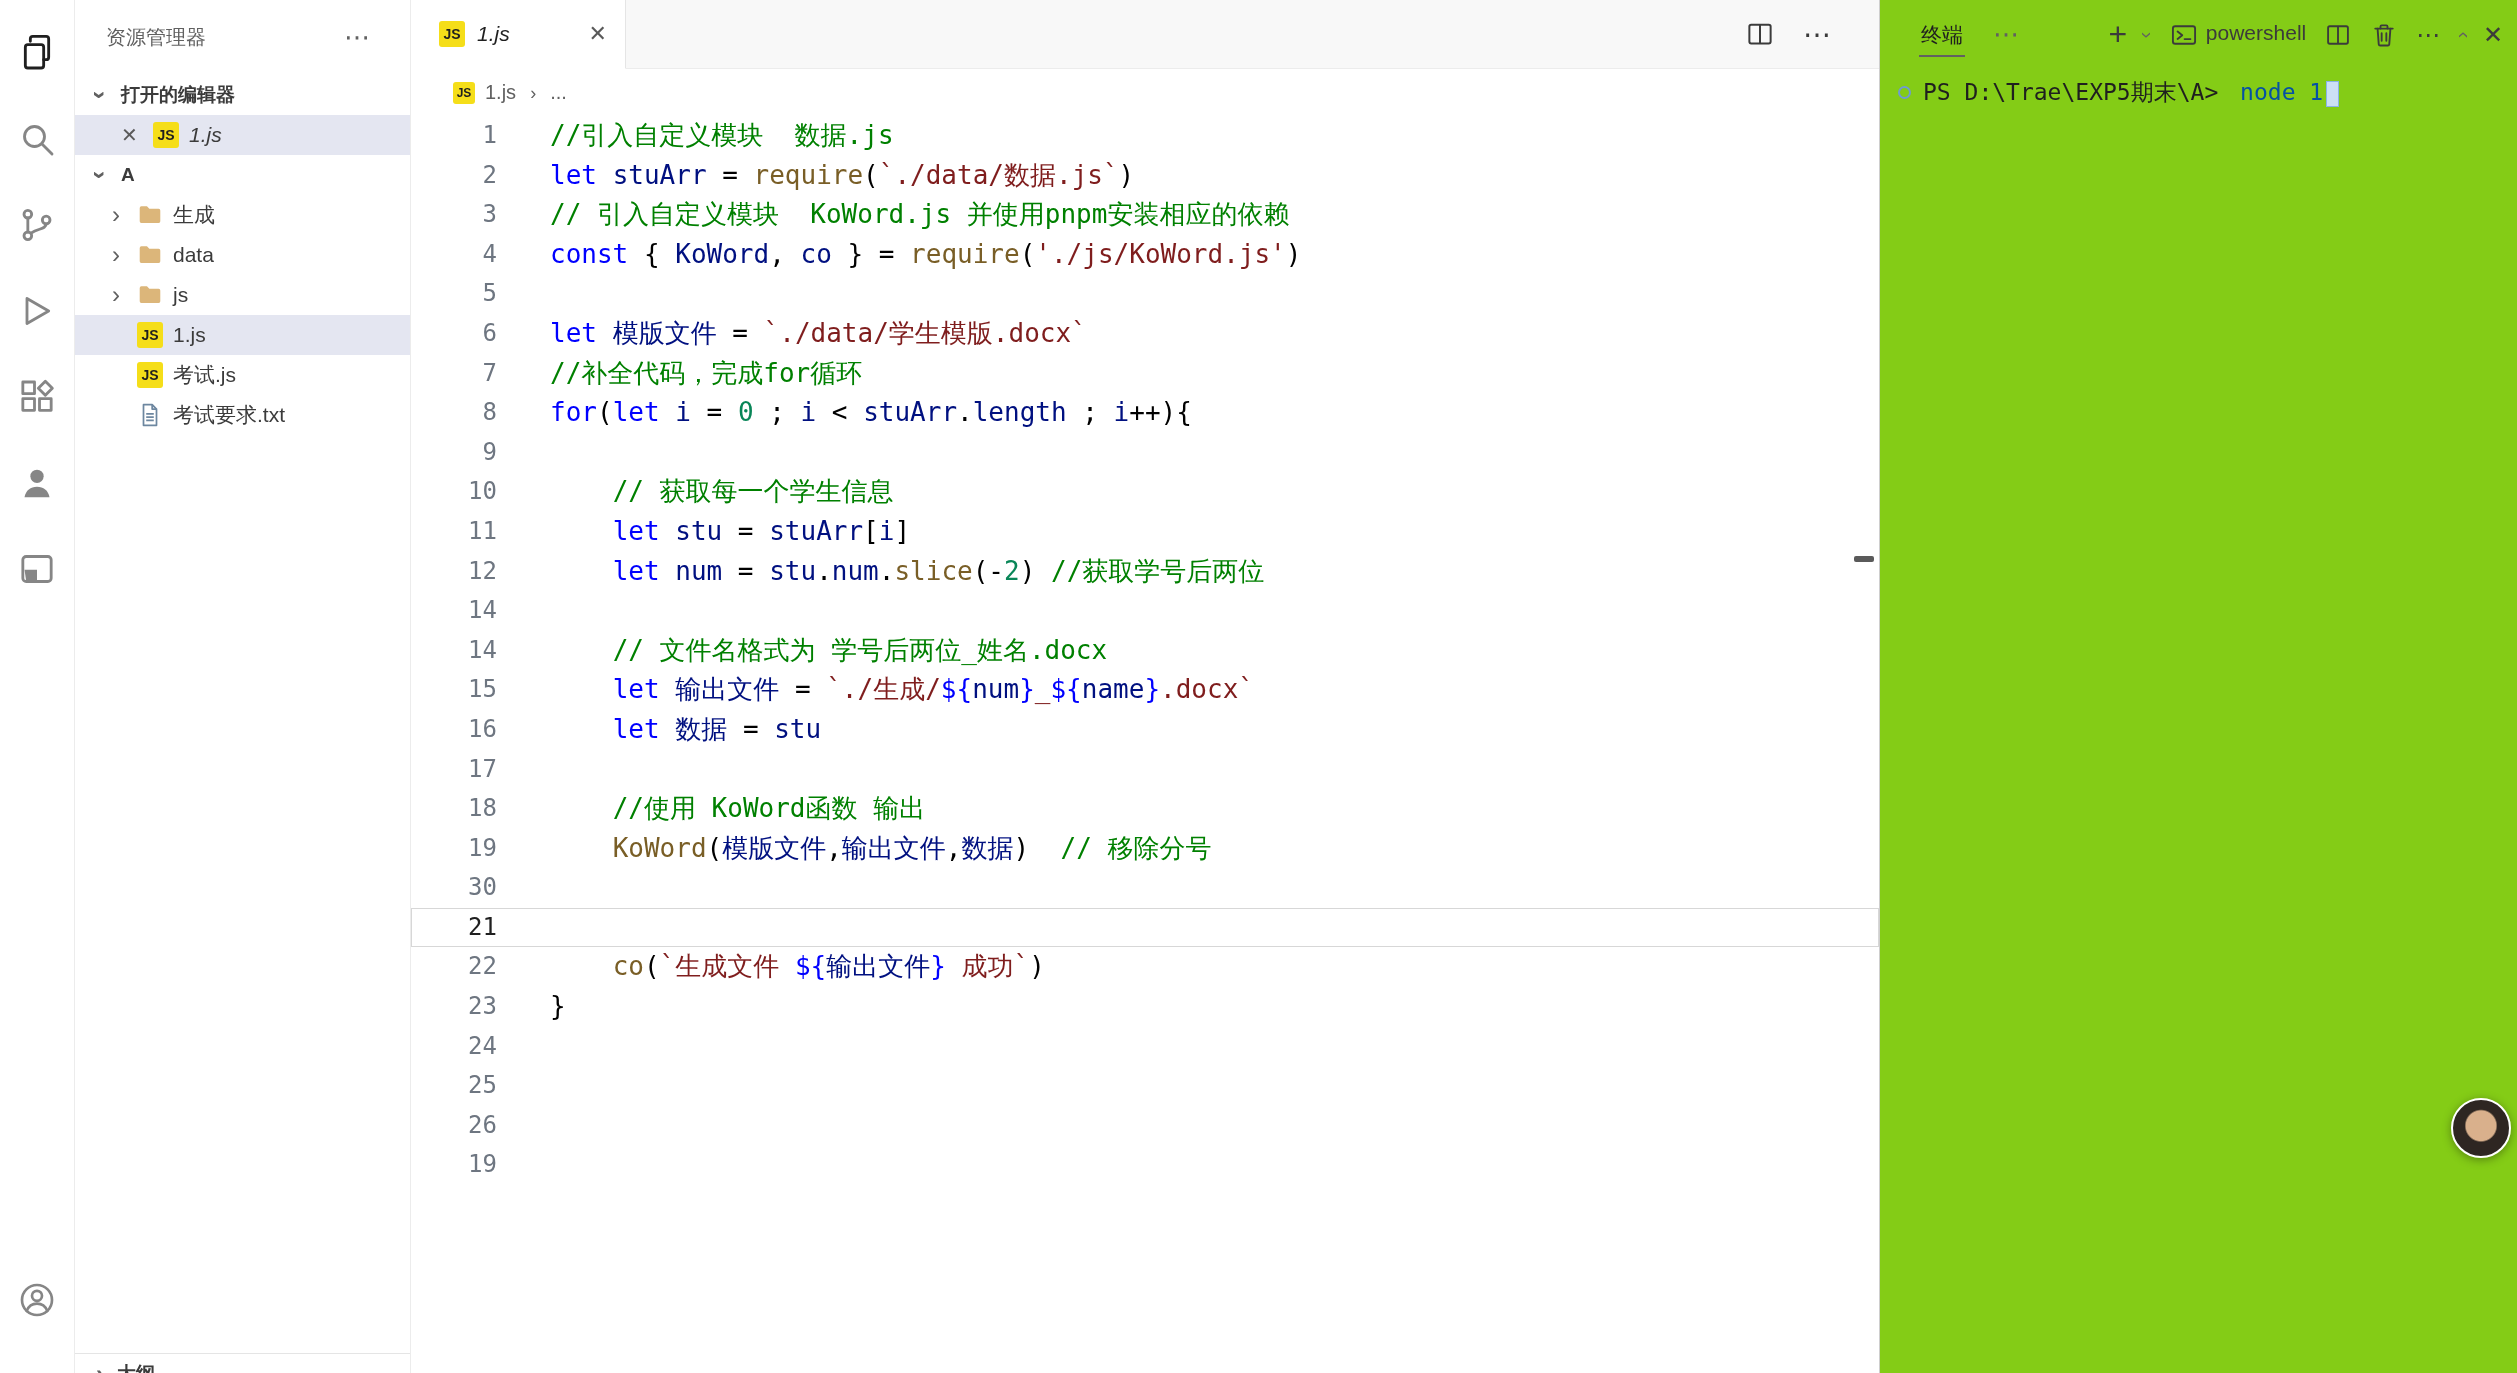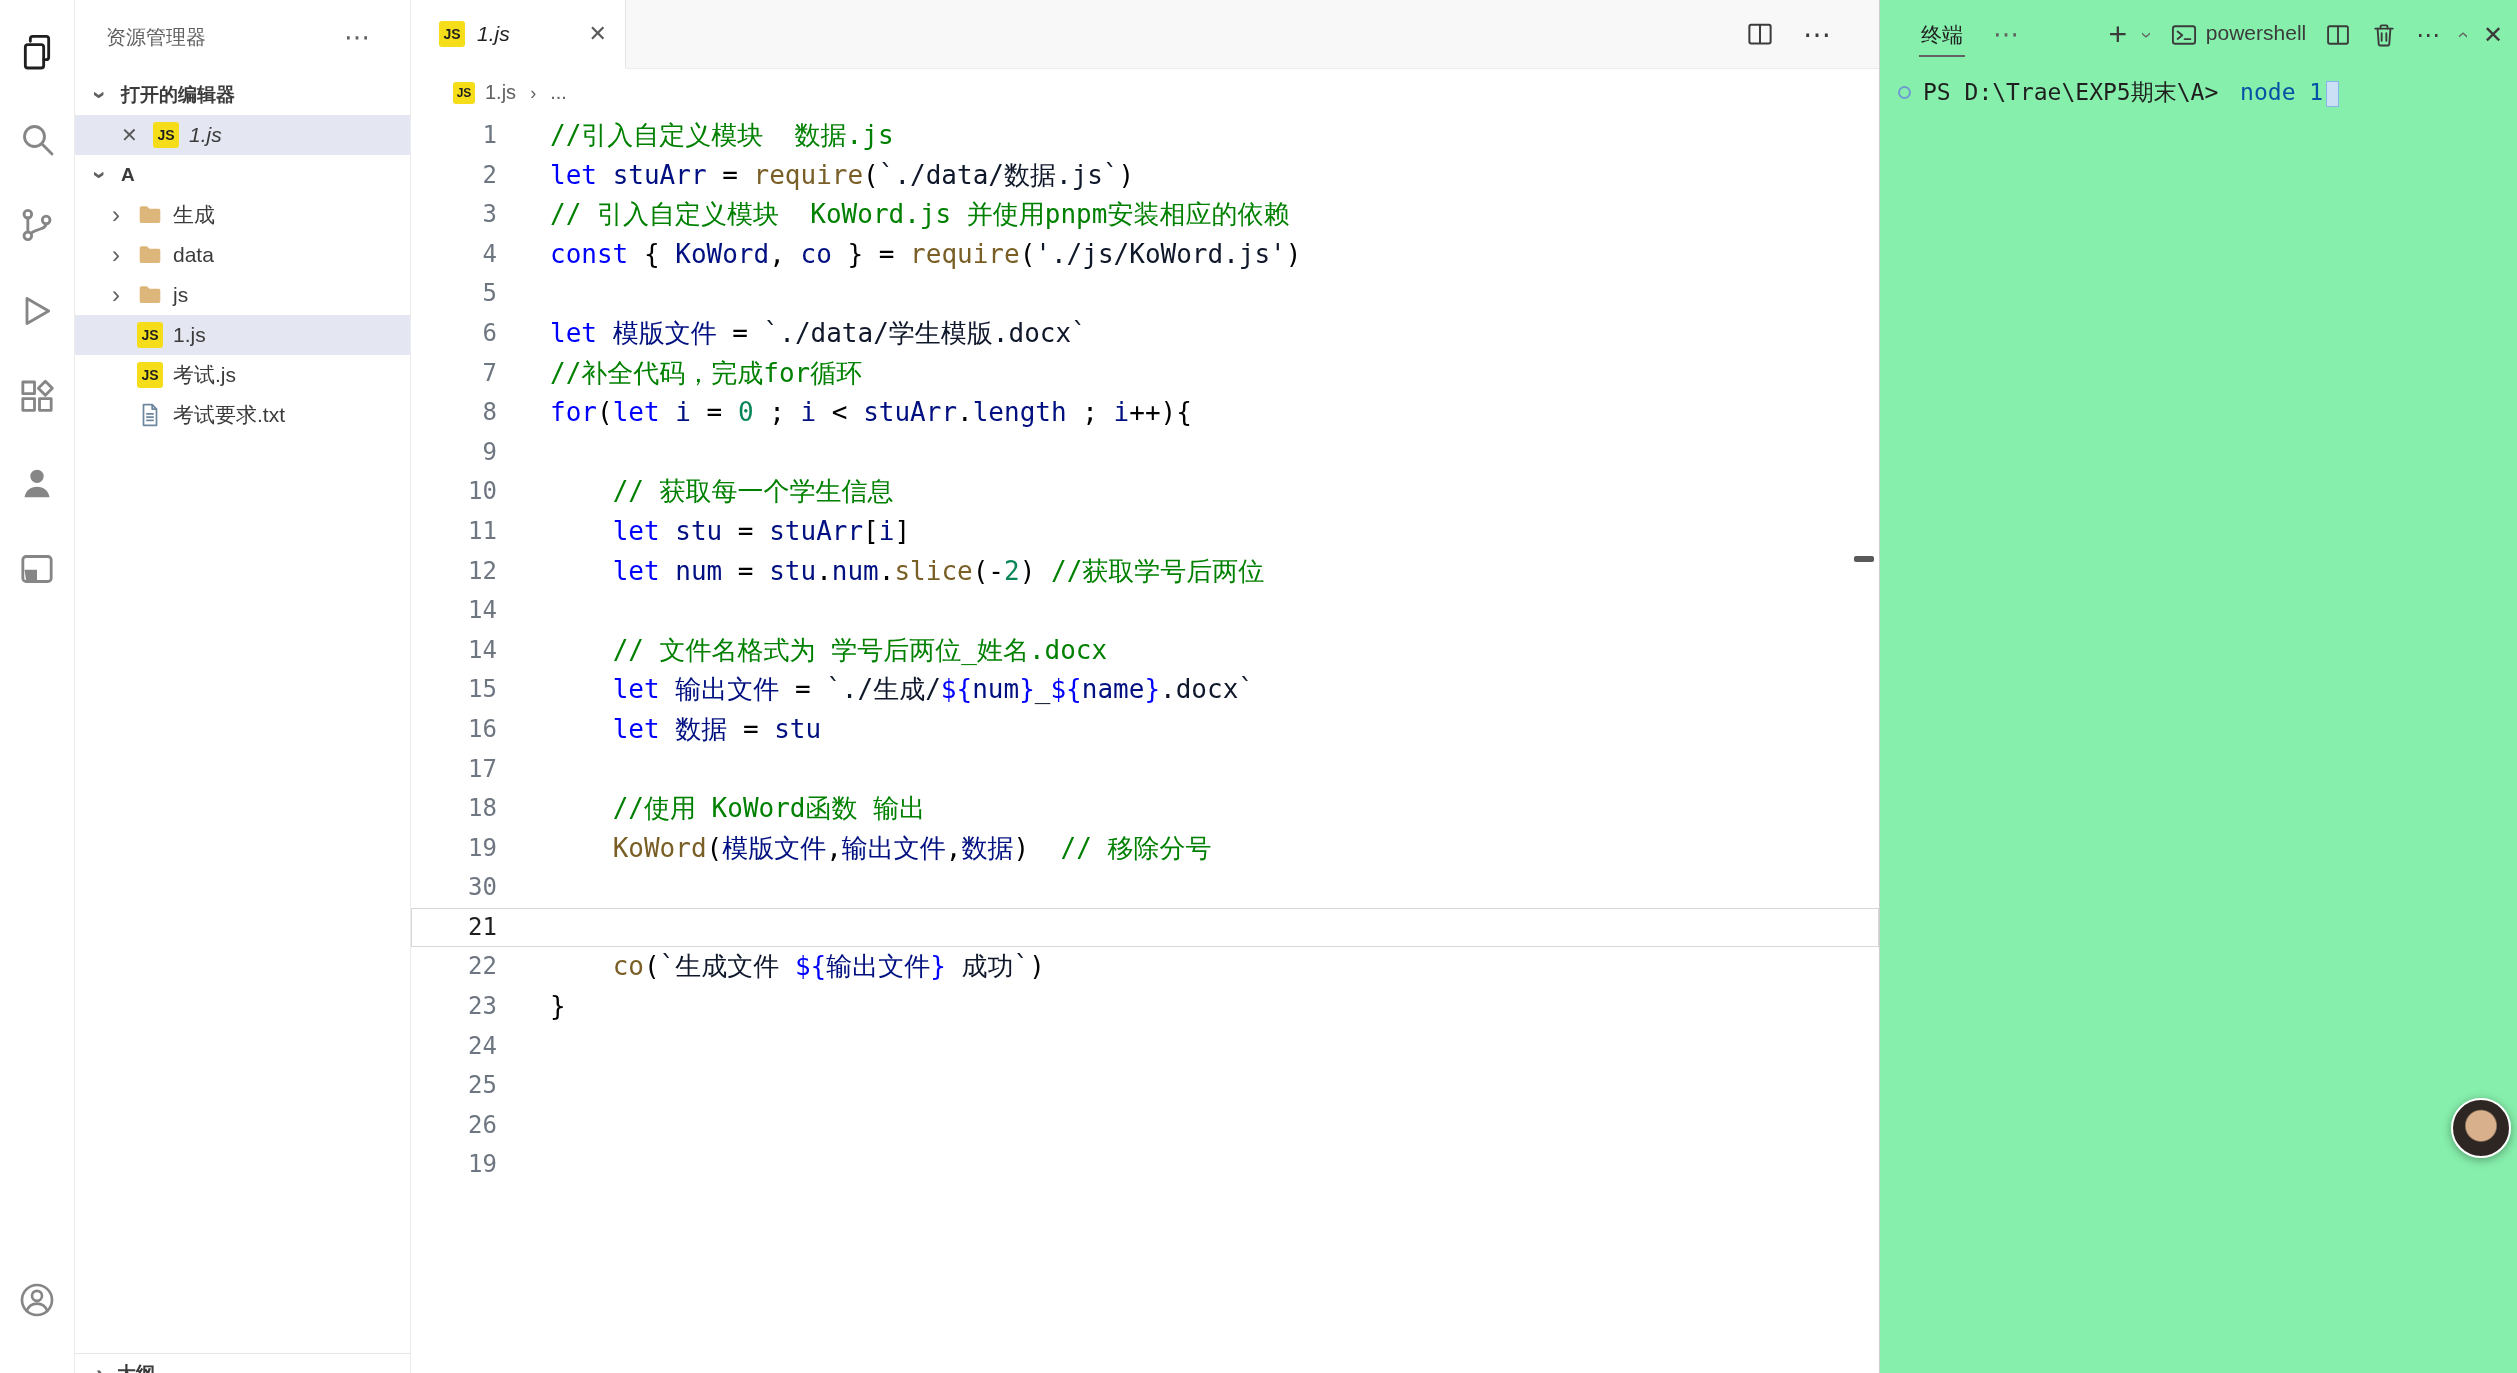--- a/index.html
+++ b/index.html
@@ -48,27 +48,27 @@
   .code{font-family:"DejaVu Sans Mono",monospace;font-size:26px;line-height:39.6px;flex:1;overflow:hidden}
   .code-line{display:flex;height:39.6px;align-items:center}
   .code-line.active{outline:1px solid #d7d7d7;outline-offset:-1px}
   .ln{width:86px;flex:none;text-align:right;color:#6e7681;font-size:24px}
   .code-line.active .ln{color:#1f1f1f}
   .lc{padding-left:53px;white-space:pre}
   .tk-c{color:#008000}
   .tk-k{color:#0000ff}
   .tk-v{color:#001080}
   .tk-f{color:#795e26}
-  .tk-s{color:#0f172a}
+  .tk-s{color:#7f1d1d}
   .tk-n{color:#098658}
   .tk-p{color:#000000}
   .scroll-marker{position:absolute;right:5px;top:556px;width:20px;height:6px;background:#5a5a5a;border-radius:2px;cursor:pointer}
 
   
-  .terminal{flex:1;display:flex;flex-direction:column;background:#86efac;min-width:0}
+  .terminal{flex:1;display:flex;flex-direction:column;background:#84cc16;min-width:0}
   .term-header{height:69px;flex:none;display:flex;align-items:center;padding:0 14px 0 39px;font-size:21px;color:#3b3b3b}
   .term-title{padding:8px 2px 6px;border-bottom:2px solid #616161;color:#1f1f1f;cursor:pointer}
   .thin-more{margin-left:28px;font-size:26px;color:#616161;cursor:pointer}
   .term-actions{margin-left:auto;display:flex;align-items:center;gap:18px;color:#3b3b3b}
   .term-actions svg{width:28px;height:28px}
   .term-actions .plus{font-size:32px;font-weight:300;cursor:pointer}
   .term-actions .chev{width:auto;font-size:20px;cursor:pointer}
   .term-actions .glyph{font-size:24px;cursor:pointer}
   .shell-chip{display:flex;gap:8px;cursor:pointer}
   .shell-chip span{font-size:21px}

